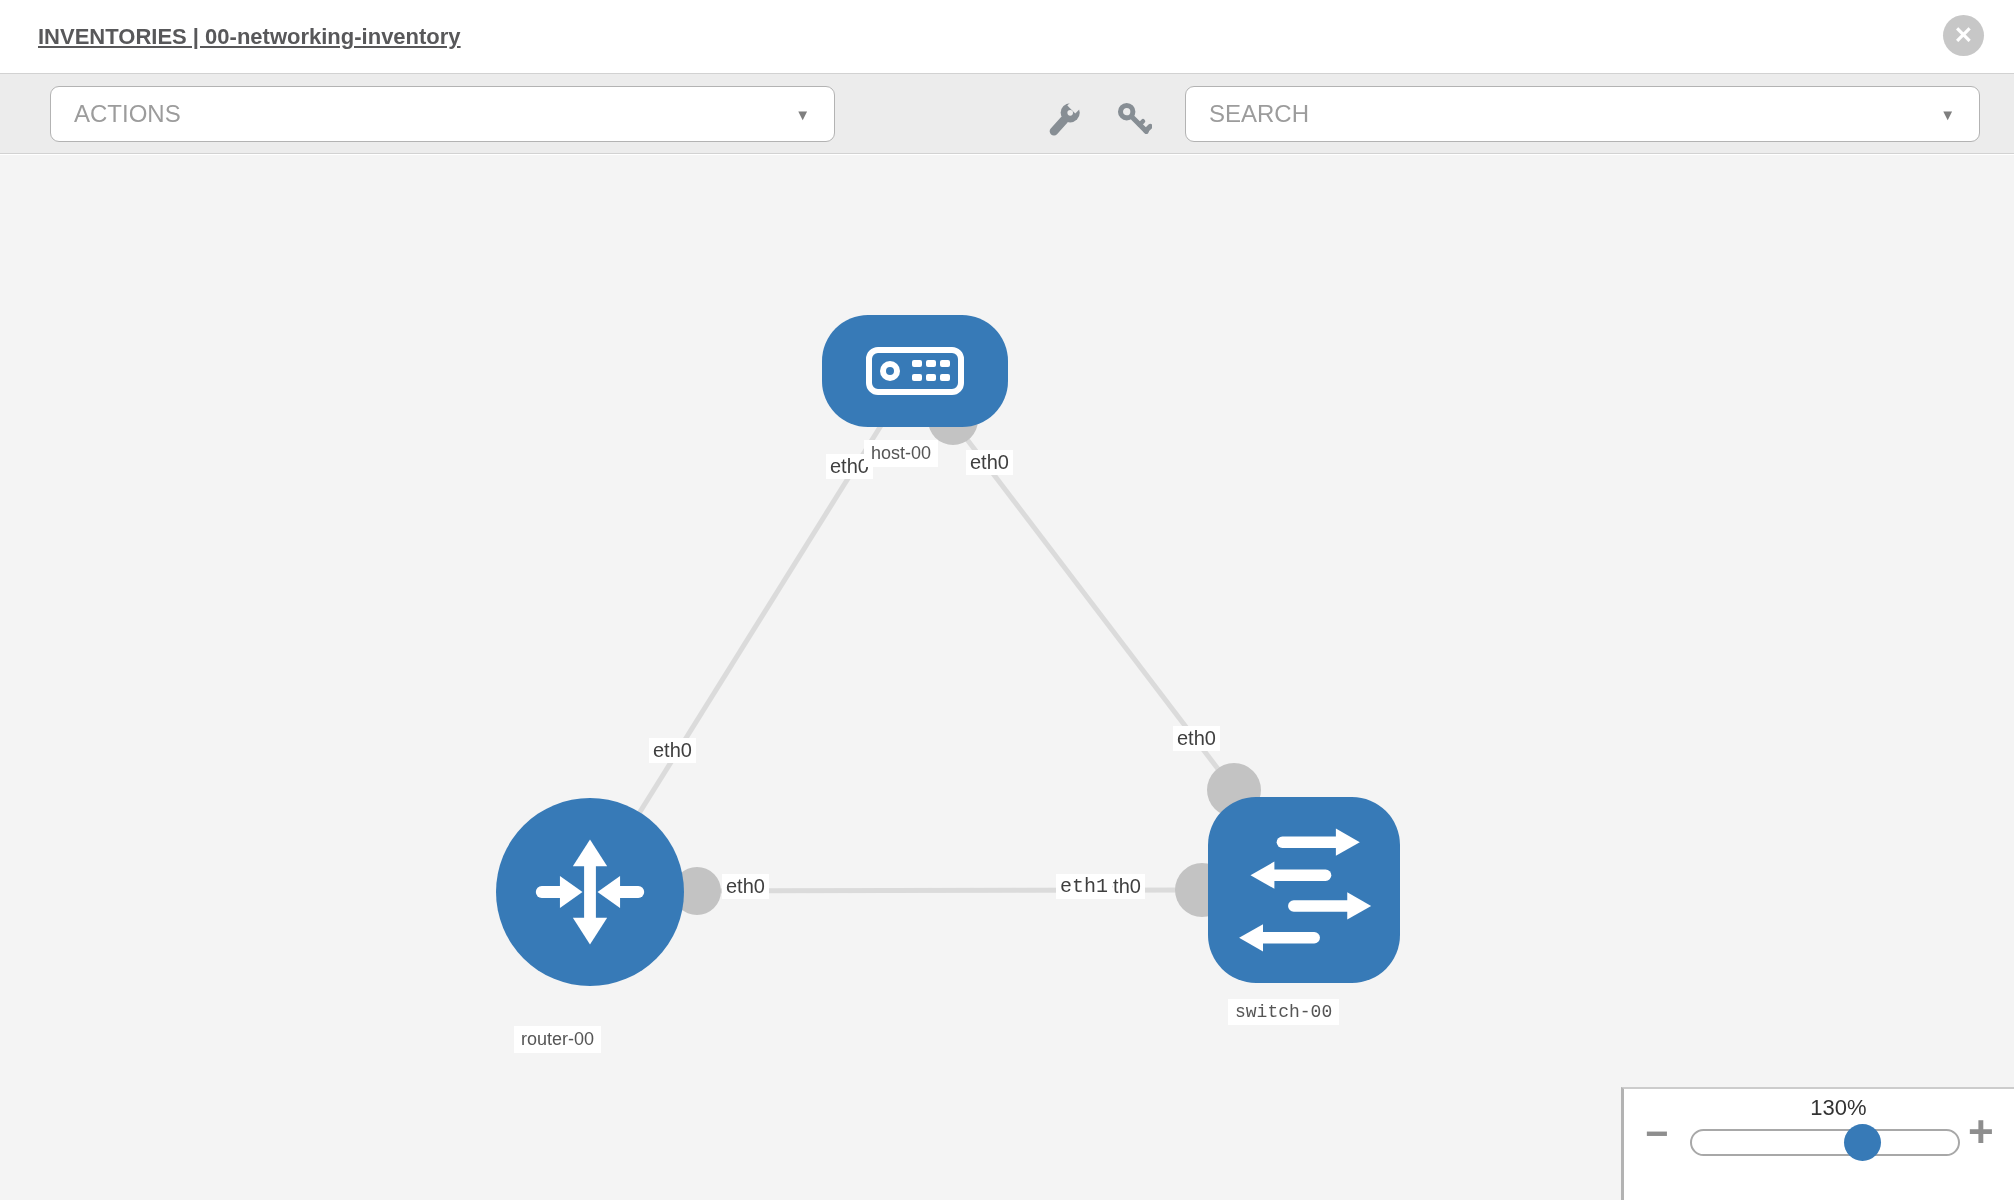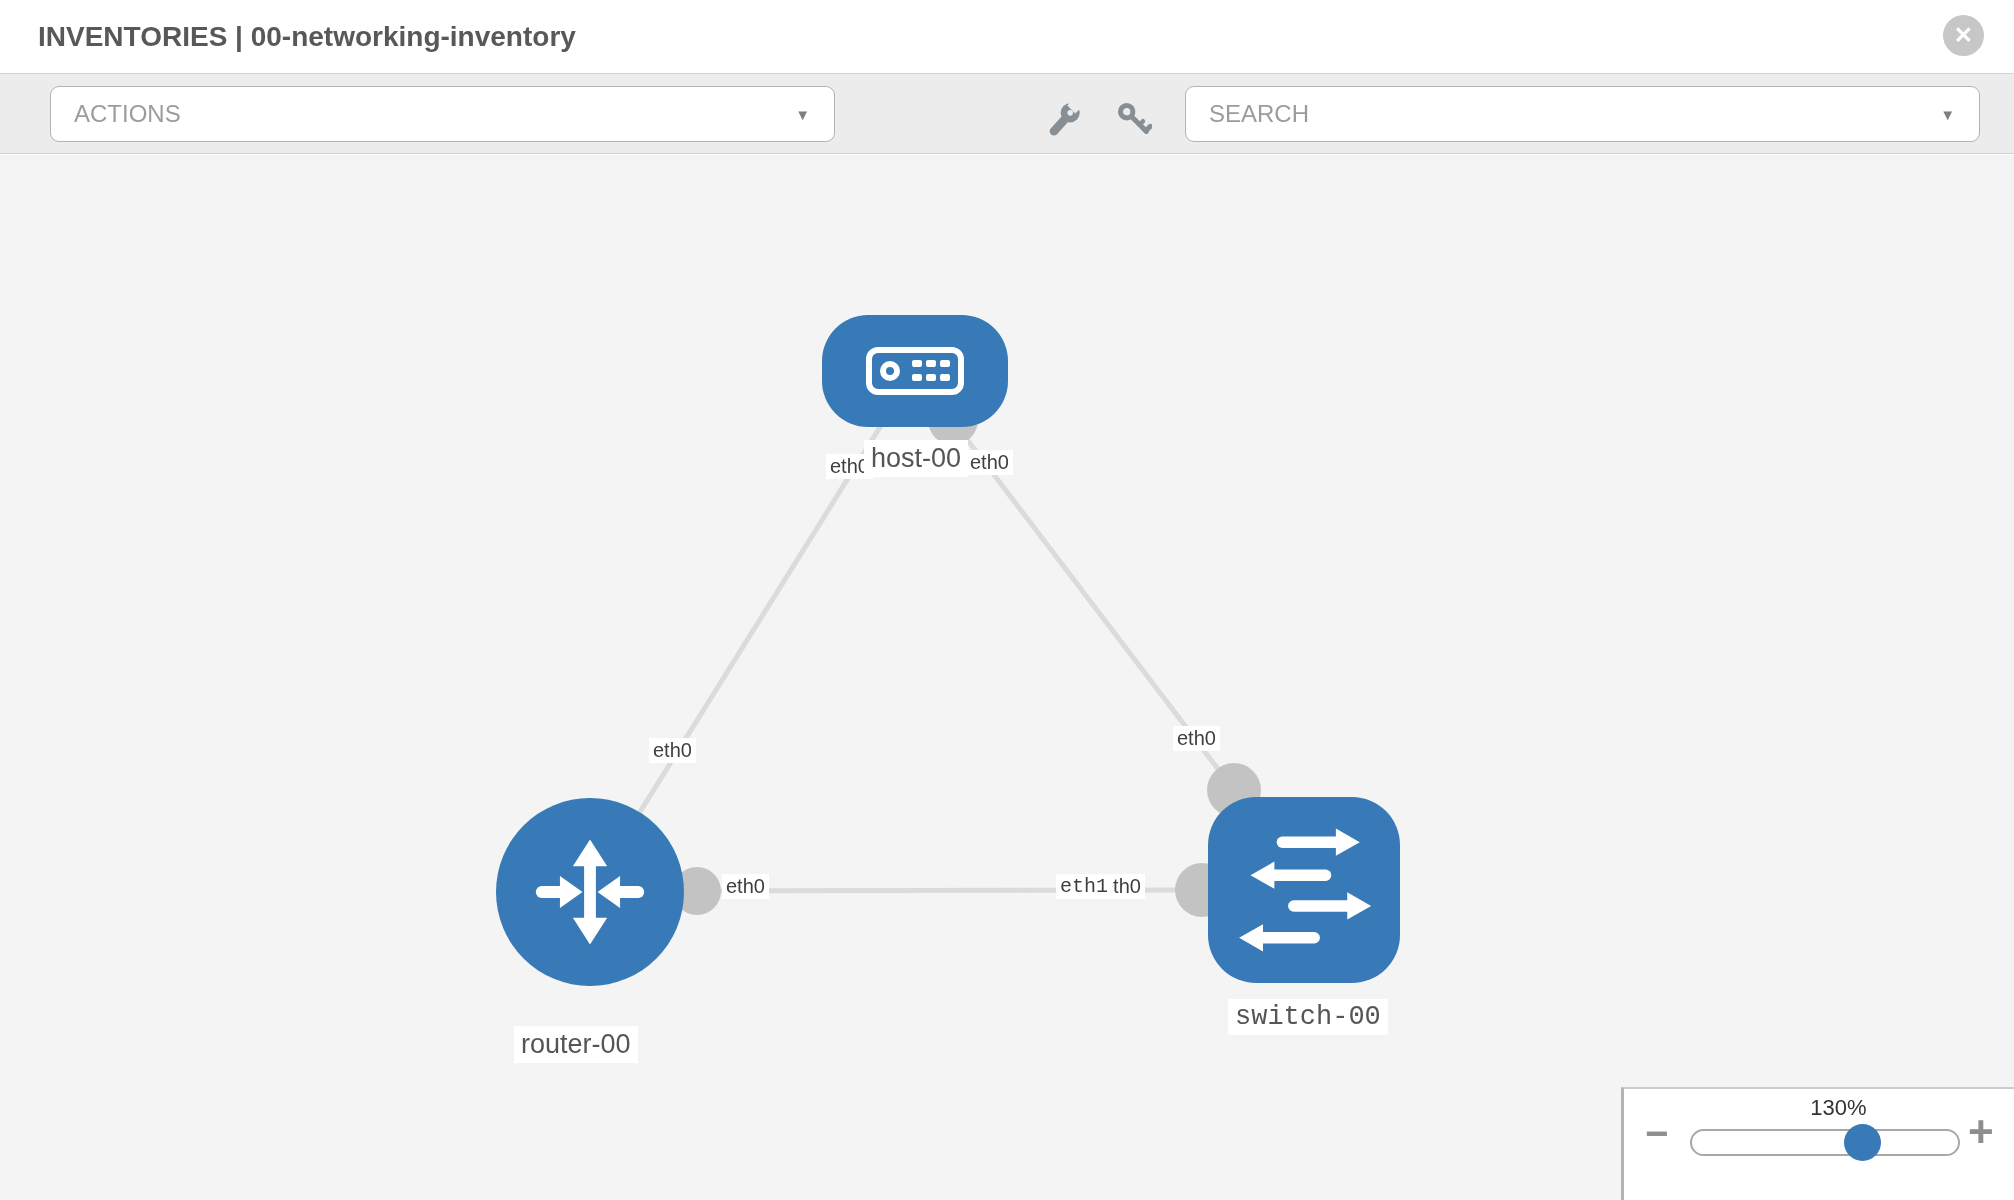--- a/index.html
+++ b/index.html
@@ -8,21 +8,21 @@
     width:2014px; height:1200px; position:relative; overflow:hidden;
     font-family:"Liberation Sans", sans-serif; background:#ffffff;
   }
   
   .header {
     position:absolute; left:0; top:0; width:2014px; height:73px;
     background:#ffffff; z-index:20;
   }
   .page-title {
     position:absolute; left:38px; top:0; height:73px; line-height:73px;
-    font-size:28px; font-weight:bold; color:#58585a; white-space:nowrap;
+    font-size:22px; font-weight:bold; color:#58585a; white-space:nowrap;text-decoration:underline;
   }
   .close-btn {
     position:absolute; left:1943px; top:15px; width:41px; height:41px;
     background:#c7c7c7; border-radius:50%; color:#ffffff;
     font-size:23px; font-weight:bold; text-align:center; line-height:41px;
     cursor:pointer; user-select:none;
   }
   
   .toolbar {
     position:absolute; left:0; top:73px; width:2014px; height:81px;
@@ -57,21 +57,21 @@
   .node {
     position:absolute; background:#377ab7; z-index:3;
     display:flex; align-items:center; justify-content:center; cursor:pointer;
   }
   .node-host   { left:822px; top:315px; width:186px; height:112px; border-radius:46px; }
   .node-router { left:496px; top:798px; width:188px; height:188px; border-radius:50%; }
   .node-switch { left:1208px; top:797px; width:192px; height:186px; border-radius:48px; }
   
   .node-label {
     position:absolute; z-index:5; background:#ffffff; color:#555555;
-    font-size:27px; padding:3px 7px; white-space:nowrap;
+    font-size:18px; padding:3px 7px; white-space:nowrap;
   }
   .lbl-host   { left:864px;  top:440px; }
   .lbl-router { left:507px;  top:1026px;margin-left:7px; }
   .lbl-switch { left:1228px; top:999px;font-family:Liberation Mono, monospace; }
   .iface-label {
     position:absolute; z-index:4; background:#ffffff; color:#3f3f3f;
     font-size:20px; padding:1px 4px; white-space:nowrap;
   }
   .if-host-left    { left:826px;  top:454px; }
   .if-host-right   { left:966px;  top:450px; }

